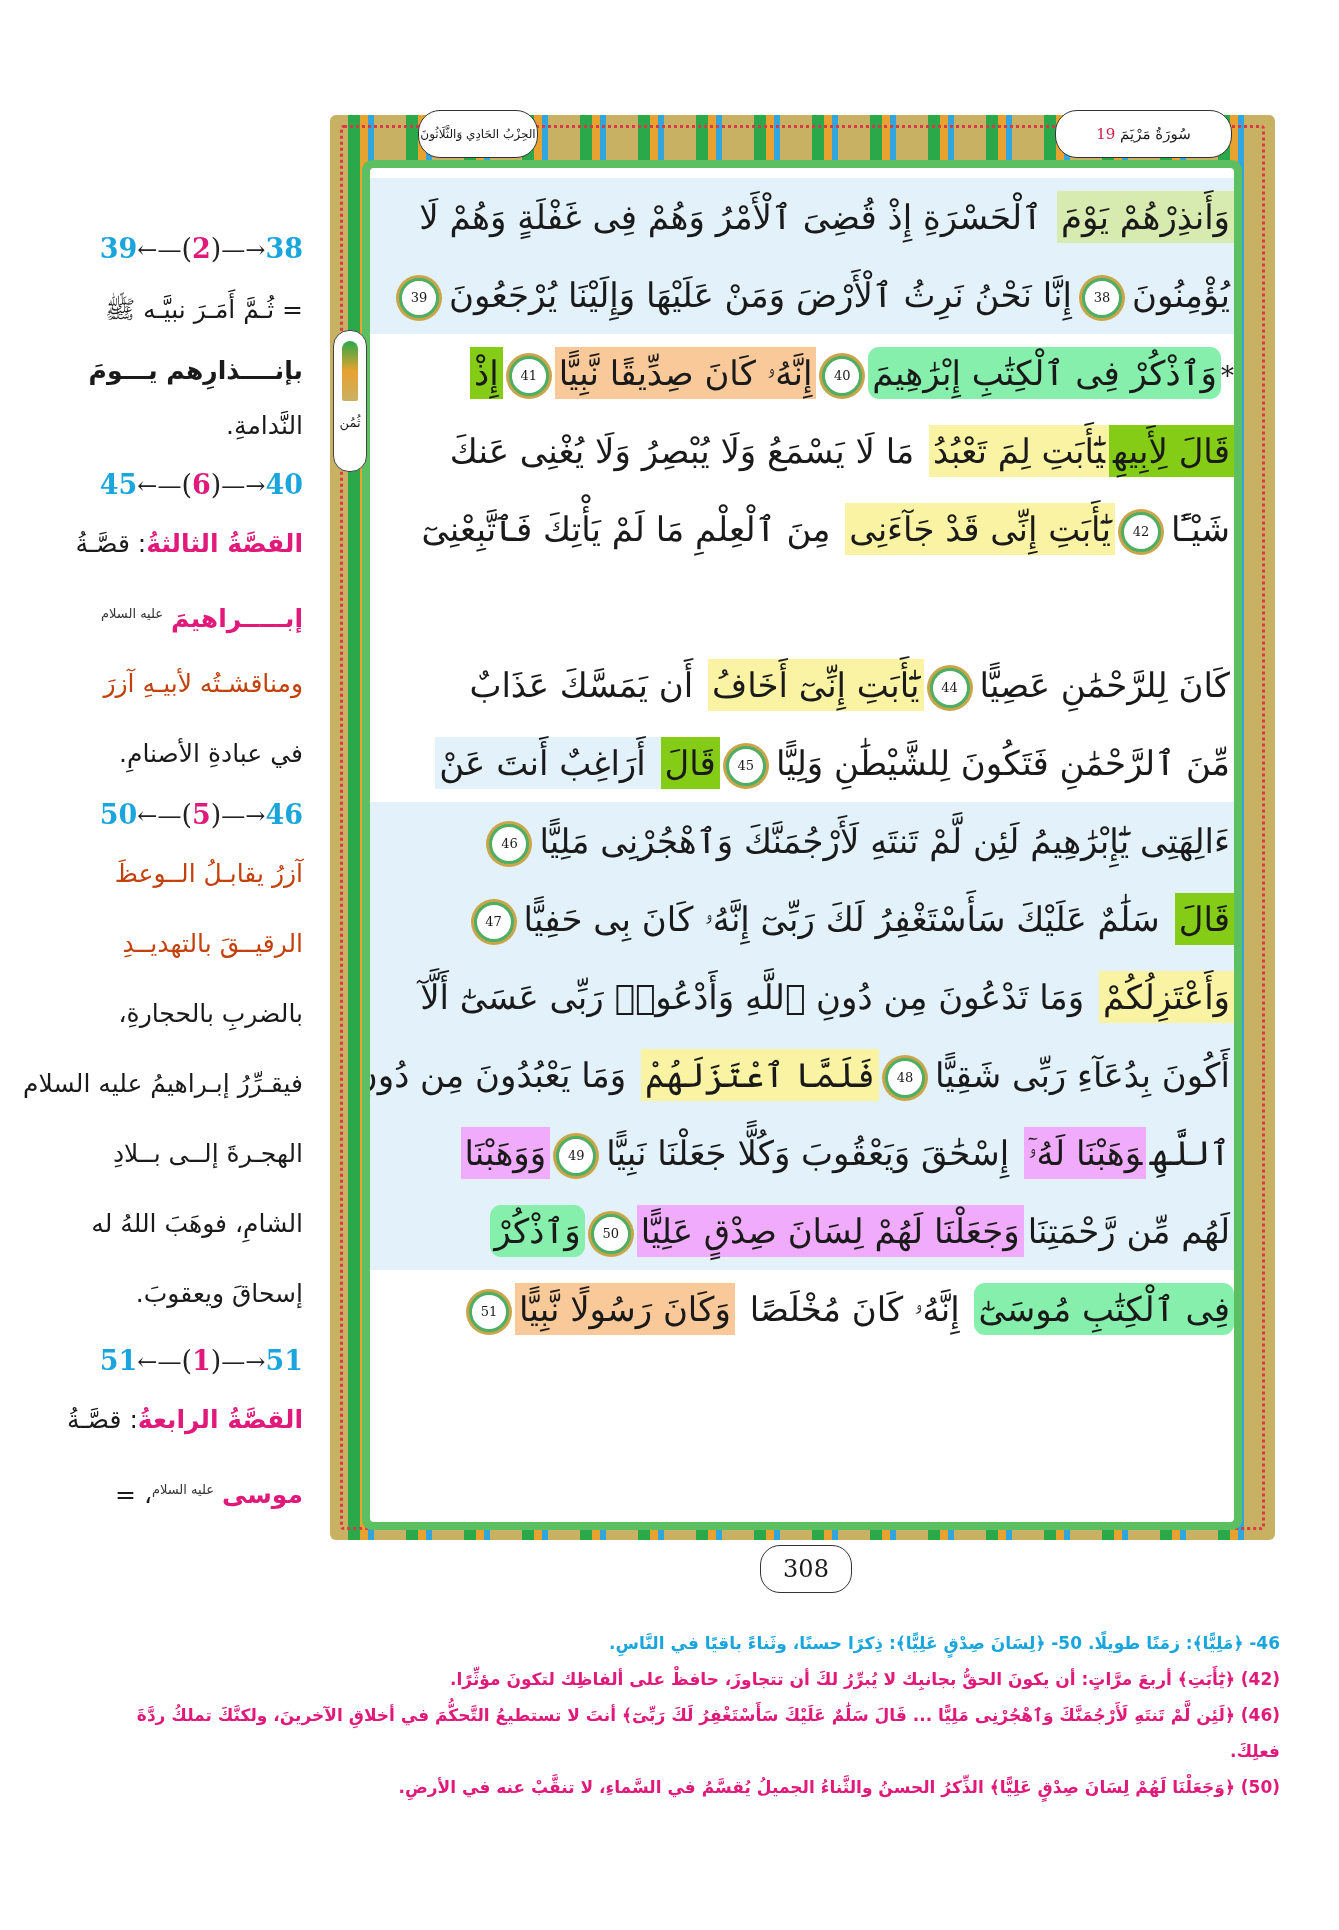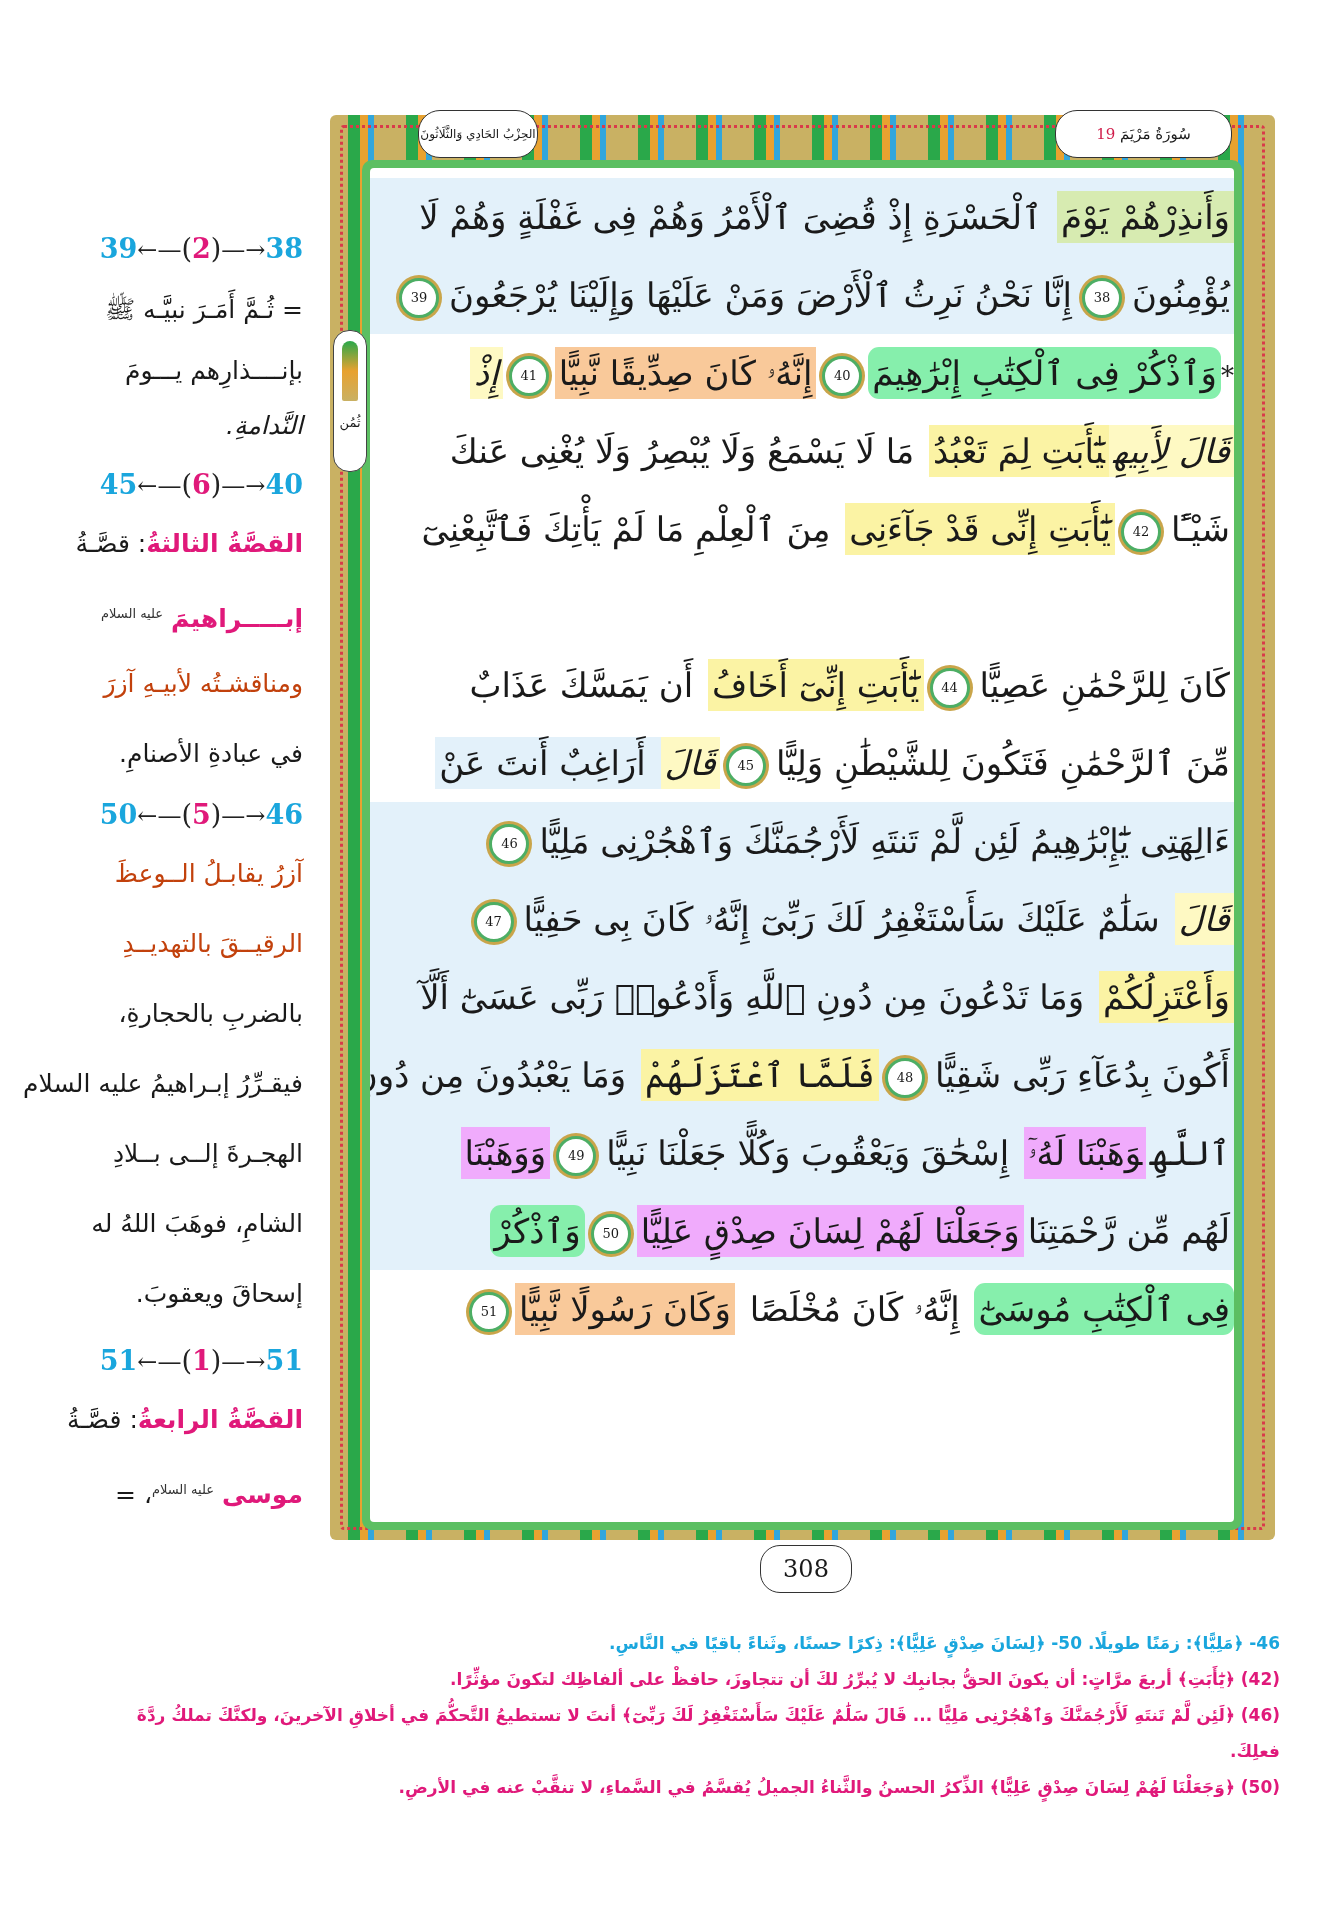--- a/index.html
+++ b/index.html
@@ -63,21 +63,21 @@
   
   .qline {
     position:absolute; left:0; width:864px; height:78px; direction:rtl; text-align:right;
     font-family:"DejaVu Serif", serif; font-size:34px; line-height:78px; white-space:nowrap;
   }
   .qline .seg { padding:6px 4px; }
   .bg-blue { background:#e3f1fa; }
   .hl-green { background:#d7ebb1; }
   .hl-pink { background:#86efac;border-radius:11px; }
   .hl-orange { background:#f9c99a; }
-  .hl-gray { background:#fef9c3;font-style:italic; }
+  .hl-gray { background:#84cc16; }
   .hl-yellow { background:#fbf3a4; }
   .hl-cyan { background:#f0abfc; }
   .ayah {
     display:inline-block; width:34px; height:34px; border-radius:50%;
     border:3px solid #4dae64; box-shadow:0 0 0 3px #c9a54a; background:#fff;
     font-size:13px; line-height:34px; text-align:center; vertical-align:middle; margin:0 6px;
     direction:ltr; font-family:"DejaVu Serif", serif;
   }
   .star { color:#222; font-size:26px; }
 
@@ -124,22 +124,22 @@
   </div>
 
 <div class="page-num">308</div>
 
 <div class="side">
 
   <div class="range">
     <span>39</span><span class="arr">←—</span><span class="par">(</span><span class="cnt">2</span><span class="par">)</span><span class="arr">—→</span><span>38</span>
   </div>
   <div class="sline" style="height:62px;line-height:62px;margin-top:6px;">= ثُـمَّ أَمَـرَ نبيَّـه ﷺ</div>
-  <div class="sline" style="height:60px;line-height:60px;">بإنــــذارِهم يـــومَ</div>
-  <div class="sline" style="height:60px;line-height:50px;font-style:italic;">النَّدامةِ.</div>
+  <div class="sline" style="height:60px;line-height:60px;font-weight:bold;">بإنــــذارِهم يـــومَ</div>
+  <div class="sline" style="height:60px;line-height:50px;">النَّدامةِ.</div>
 
   <div class="range">
     <span>45</span><span class="arr">←—</span><span class="par">(</span><span class="cnt">6</span><span class="par">)</span><span class="arr">—→</span><span>40</span>
   </div>
   <div class="sline">
     <span class="pink">القصَّةُ الثالثةُ</span><span>: قصَّـةُ</span>
   </div>
   <div class="sline">
     <span class="pink">إبـــــراهيمَ</span>
     <span class="honor">عليه السلام</span>

